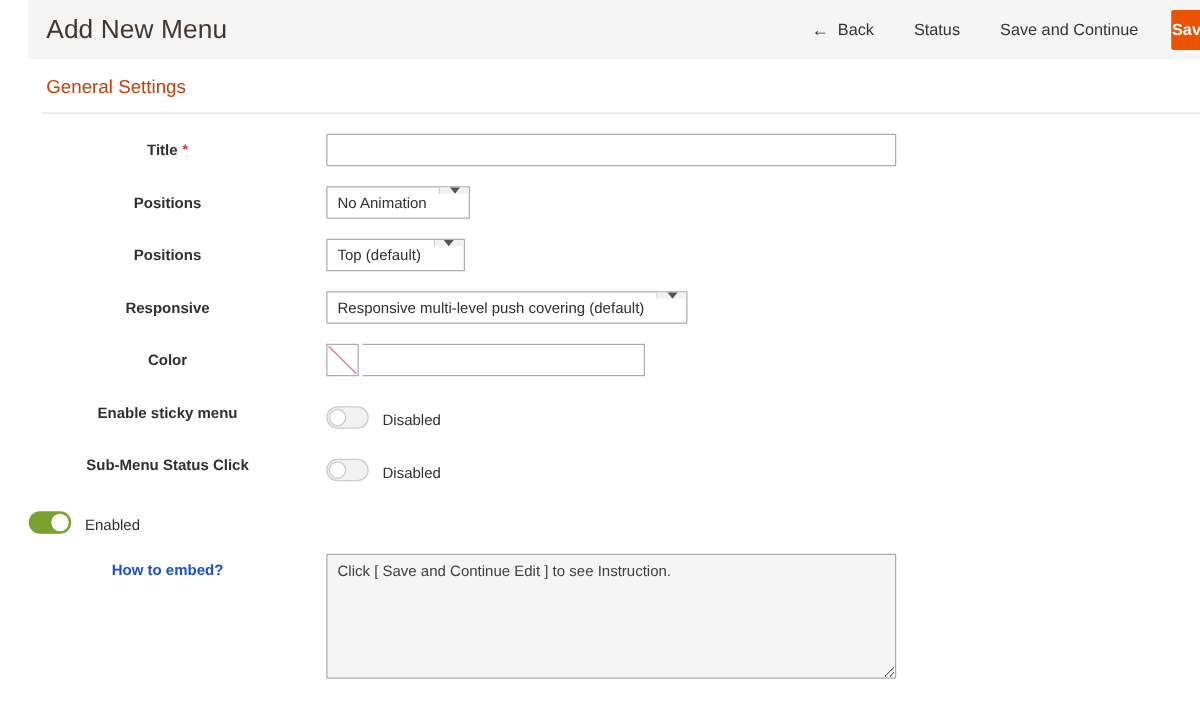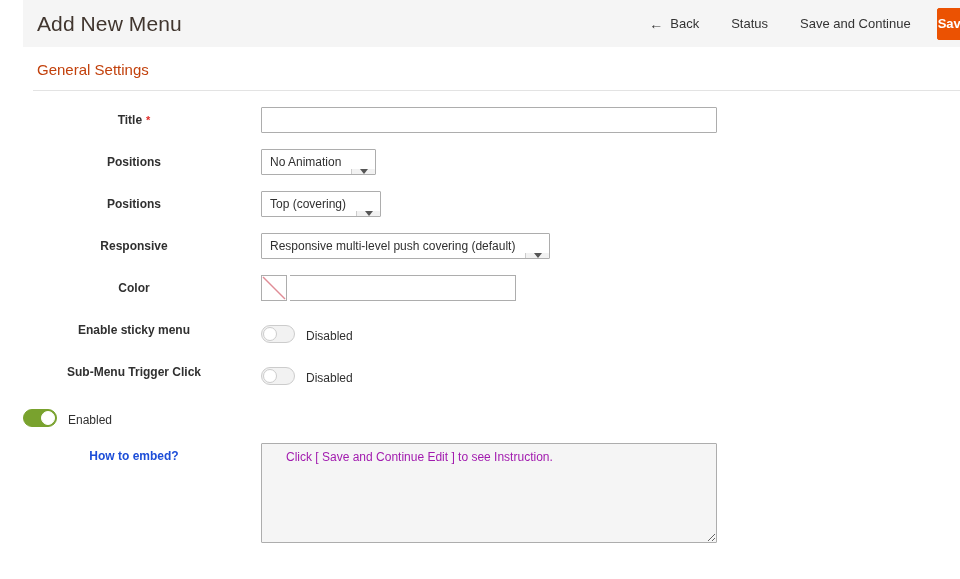--- a/index.html
+++ b/index.html
@@ -107,21 +107,21 @@
     font-size: 12px;
     color: #303030;
     padding: 0 8px;
     font-family: "Liberation Sans", sans-serif;
     outline: none;
   }
 
   
   .sel {
     display: inline-flex;
-    align-items: flex-end;
+    align-items: flex-start;
     border: 1px solid #adadad;
     border-radius: 1px;
     background: #ffffff;
     height: 26px;
     cursor: pointer;
   }
   .sel-value {
     font-size: 12px;
     color: #303030;
     padding: 0 10px 0 8px;
@@ -198,24 +198,24 @@
     margin-left: 11px;
     white-space: nowrap;
   }
 
   .txtarea {
     width: 456px;
     height: 100px;
     border: 1px solid #adadad;
     border-radius: 1px;
     background: #f5f5f5;
-    color: #a21caf;
+    color: #404040;
     font-size: 12px;
     font-family: "Liberation Sans", sans-serif;
-    padding: 5px 24px;
+    padding: 5px 8px;
     resize: both;
     outline: none;
     line-height: 16px;
     overflow: hidden;
   }
 </style>
 </head>
 <body>
 
 <div class="page">
@@ -262,21 +262,21 @@
                 <i class="caret"></i>
               </span>
           </div>
         </div>
       </div>
 
       <div class="field">
         <div class="field-label">Positions</div>
         <div class="field-control">
           <div class="sel">
-            <span class="sel-value">Top (covering)</span>
+            <span class="sel-value">Top (default)</span>
             <span class="sel-arrow">
                 <i class="caret"></i>
               </span>
           </div>
         </div>
       </div>
 
       <div class="field">
         <div class="field-label">Responsive</div>
         <div class="field-control">
@@ -309,21 +309,21 @@
           <div class="toggle-row">
             <div class="toggle off">
                 <span class="knob"></span>
               </div>
             <span class="toggle-label">Disabled</span>
           </div>
         </div>
       </div>
 
       <div class="field">
-        <div class="field-label">Sub-Menu Trigger Click</div>
+        <div class="field-label">Sub-Menu Status Click</div>
         <div class="field-control">
           <div class="toggle-row">
             <div class="toggle off">
                 <span class="knob"></span>
               </div>
             <span class="toggle-label">Disabled</span>
           </div>
         </div>
       </div>
 

